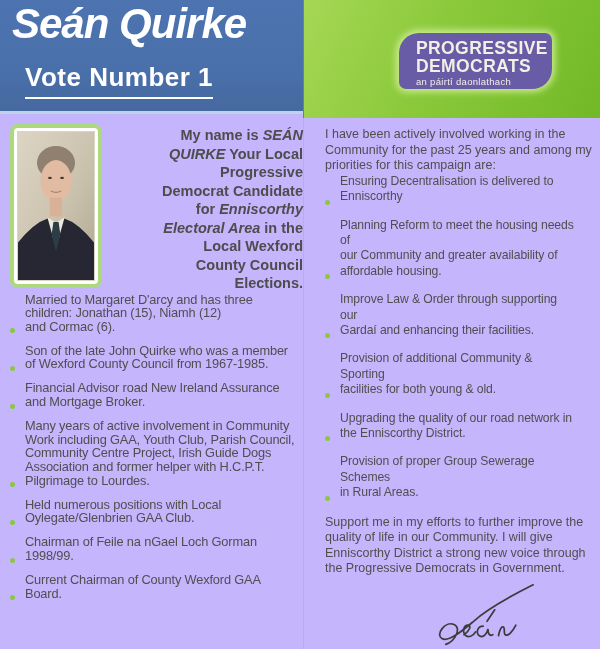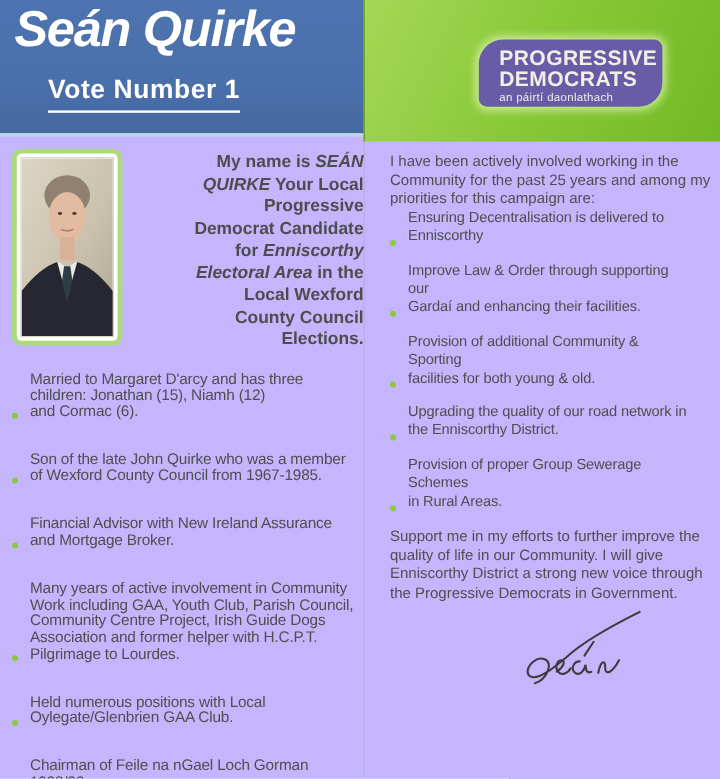--- a/index.html
+++ b/index.html
@@ -7,22 +7,22 @@
         font-family:"Liberation Sans",sans-serif;color:#4f4f4f;}
   .page *{box-sizing:border-box;}
 
   
   .header-blue{position:absolute;left:0;top:0;width:303px;height:114px;
                background:linear-gradient(180deg,#4d74b0 0%,#4a70ab 60%,#45699f 100%);
                border-bottom:3px solid #bed2ea;}
   .candidate-name{position:absolute;left:12px;top:0px;color:#ffffff;
                   font-size:42px;font-weight:bold;font-style:italic;letter-spacing:-1px;
                   font-family:"Liberation Sans",sans-serif;}
-  .vote-line{position:absolute;left:40px;top:62px;color:#ffffff;
-             font-size:22px;font-weight:bold;letter-spacing:0.5px;
+  .vote-line{position:absolute;left:25px;top:62px;color:#ffffff;
+             font-size:26px;font-weight:bold;letter-spacing:0.5px;
              display:inline-block;border-bottom:2.5px solid #fff;padding-bottom:4px;}
   .header-green{position:absolute;left:303px;top:0;width:297px;height:118px;
                 background:linear-gradient(115deg,#a6d755 0%,#8ac93a 45%,#72b926 100%);
                 border-left:1px solid rgba(40,60,20,0.25);}
   .pd-logo{position:absolute;left:399px;top:33px;width:153px;height:56px;
            background:#695ca6;border-radius:20px 7px 20px 7px;
            box-shadow:0 0 7px 3px rgba(215,242,160,0.85);
            padding:6px 0 0 17px;color:#f2efe7;}
   .pd-line{font-size:17.5px;font-weight:bold;letter-spacing:0.4px;line-height:18px;}
   .pd-tag{font-size:9.5px;letter-spacing:0.3px;margin-top:1px;}
@@ -43,21 +43,21 @@
   .intro .ital{font-style:italic;}
 
   
   ul.bullets{list-style:none;margin:0;padding:0;}
   ul.bullets li{display:flex;align-items:flex-end;}
   .dot{flex:0 0 5px;width:5px;height:5px;border-radius:50%;background:#8dc63f;
        margin:5px 10px 0 0;}
   .bullets-left{margin-top:18px;width:292px;}
   .bullets-left li{margin-bottom:10.5px;}
   .bullets-left .txt{font-size:12.8px;line-height:13.6px;letter-spacing:-0.15px;
-                     white-space:pre-line;width:277px;margin-top:16px;}
+                     white-space:pre-line;width:277px;}
   .bullets-right{margin:20px 0 0 15px;width:252px;}
   .bullets-right li{margin-bottom:13px;}
   .bullets-right .txt{font-size:12.2px;line-height:15.4px;letter-spacing:-0.1px;
                       white-space:pre-line;width:246px;}
 
   
   .r-intro{margin:0;width:268px;font-size:12.5px;line-height:15.6px;white-space:pre-line;}
   .closing{margin:14px 0 0 0;width:272px;font-size:12.5px;line-height:15.6px;white-space:pre-line;}
   .signature{margin:4px 0 0 98px;width:130px;height:72px;}
   .signature svg{width:100%;height:100%;}
@@ -126,21 +126,21 @@
         </li>
 
         <li>
           <span class="dot"></span>
           <span class="txt">Son of the late John Quirke who was a member
 of Wexford County Council from 1967-1985.</span>
         </li>
 
         <li>
           <span class="dot"></span>
-          <span class="txt">Financial Advisor with New Ireland Assurance
+          <span class="txt">Financial Advisor road New Ireland Assurance
 and Mortgage Broker.</span>
         </li>
 
         <li>
           <span class="dot"></span>
           <span class="txt">Many years of active involvement in Community
 Work including GAA, Youth Club, Parish Council,
 Community Centre Project, Irish Guide Dogs
 Association and former helper with H.C.P.T.
 Pilgrimage to Lourdes.</span>
@@ -173,20 +173,26 @@
 priorities for this campaign are:</p>
 
     <ul class="bullets bullets-right">
 
         <li>
           <span class="dot"></span>
           <span class="txt">Ensuring Decentralisation is delivered to
 Enniscorthy</span>
         </li>
 
+        <li>
+          <span class="dot"></span>
+          <span class="txt">Planning Reform to meet the housing needs of
+our Community and greater availability of
+affordable housing.</span>
+        </li>
 
         <li>
           <span class="dot"></span>
           <span class="txt">Improve Law &amp; Order through supporting our
 Gardaí and enhancing their facilities.</span>
         </li>
 
         <li>
           <span class="dot"></span>
           <span class="txt">Provision of additional Community &amp; Sporting

